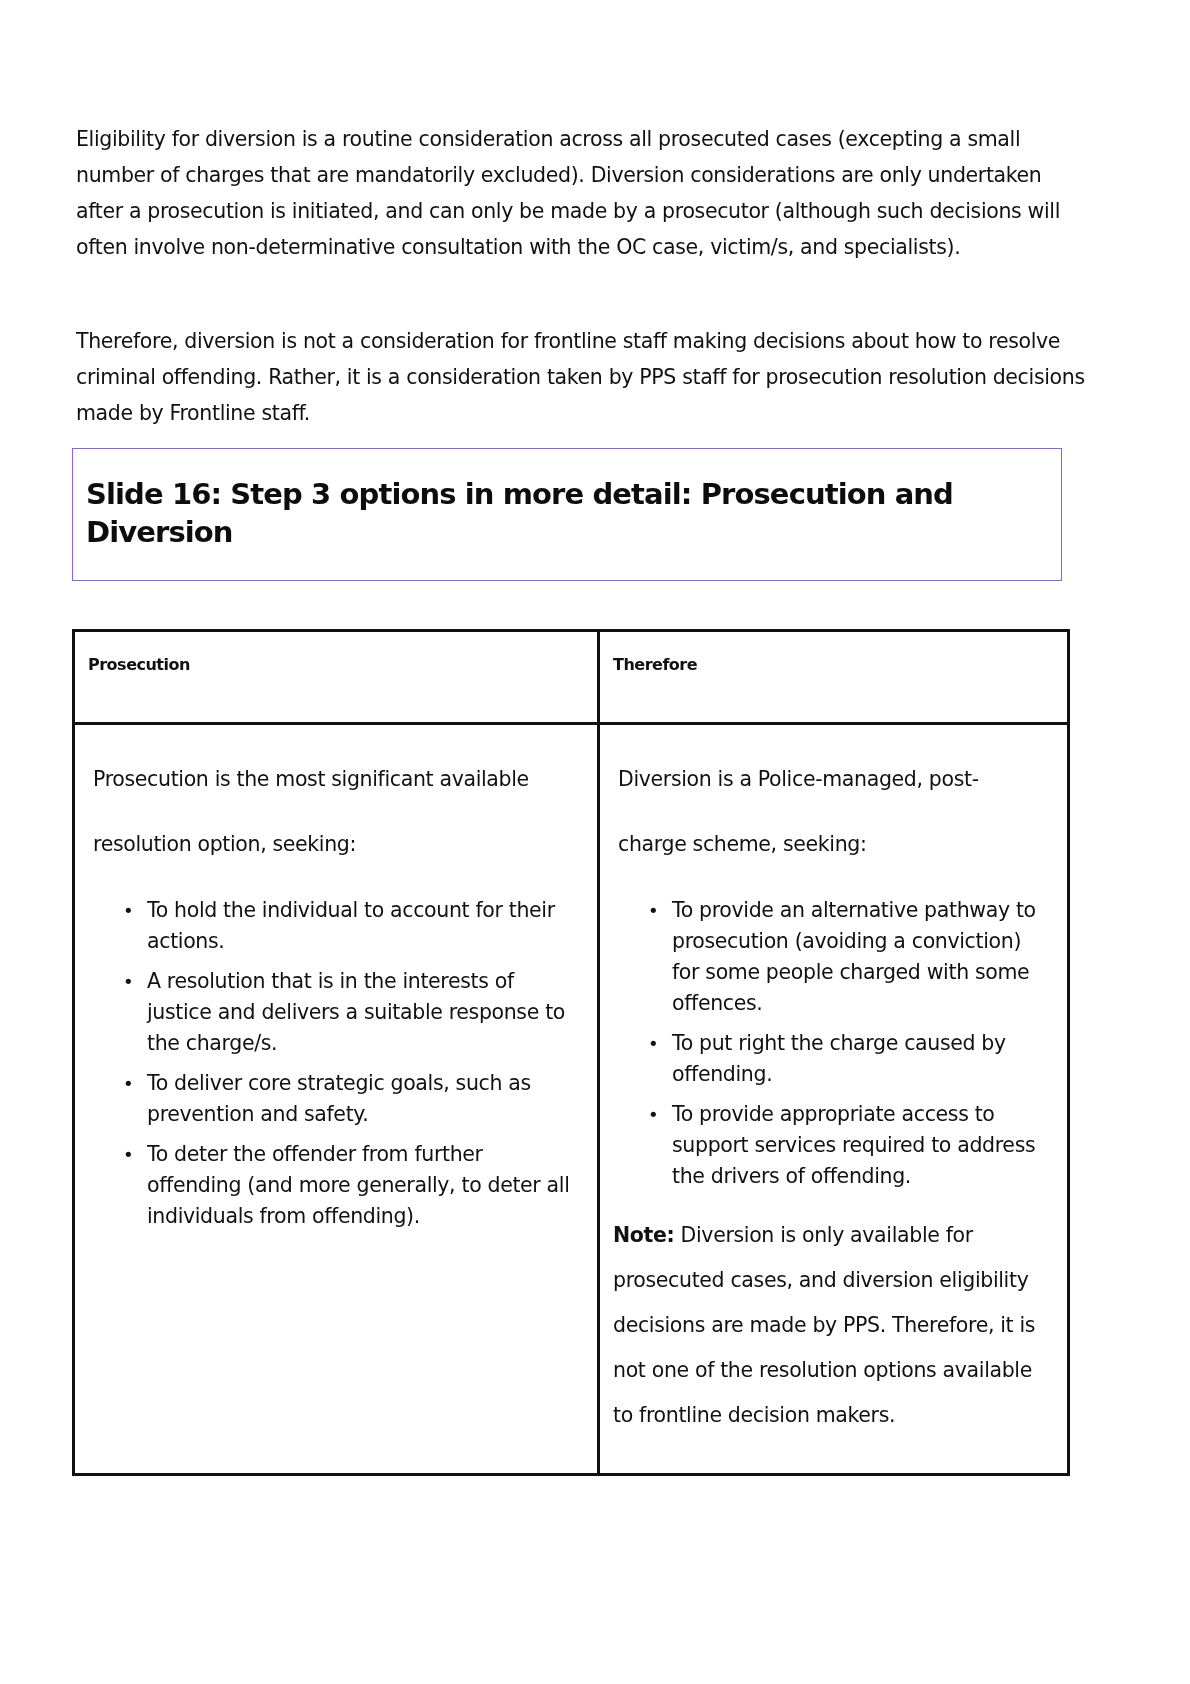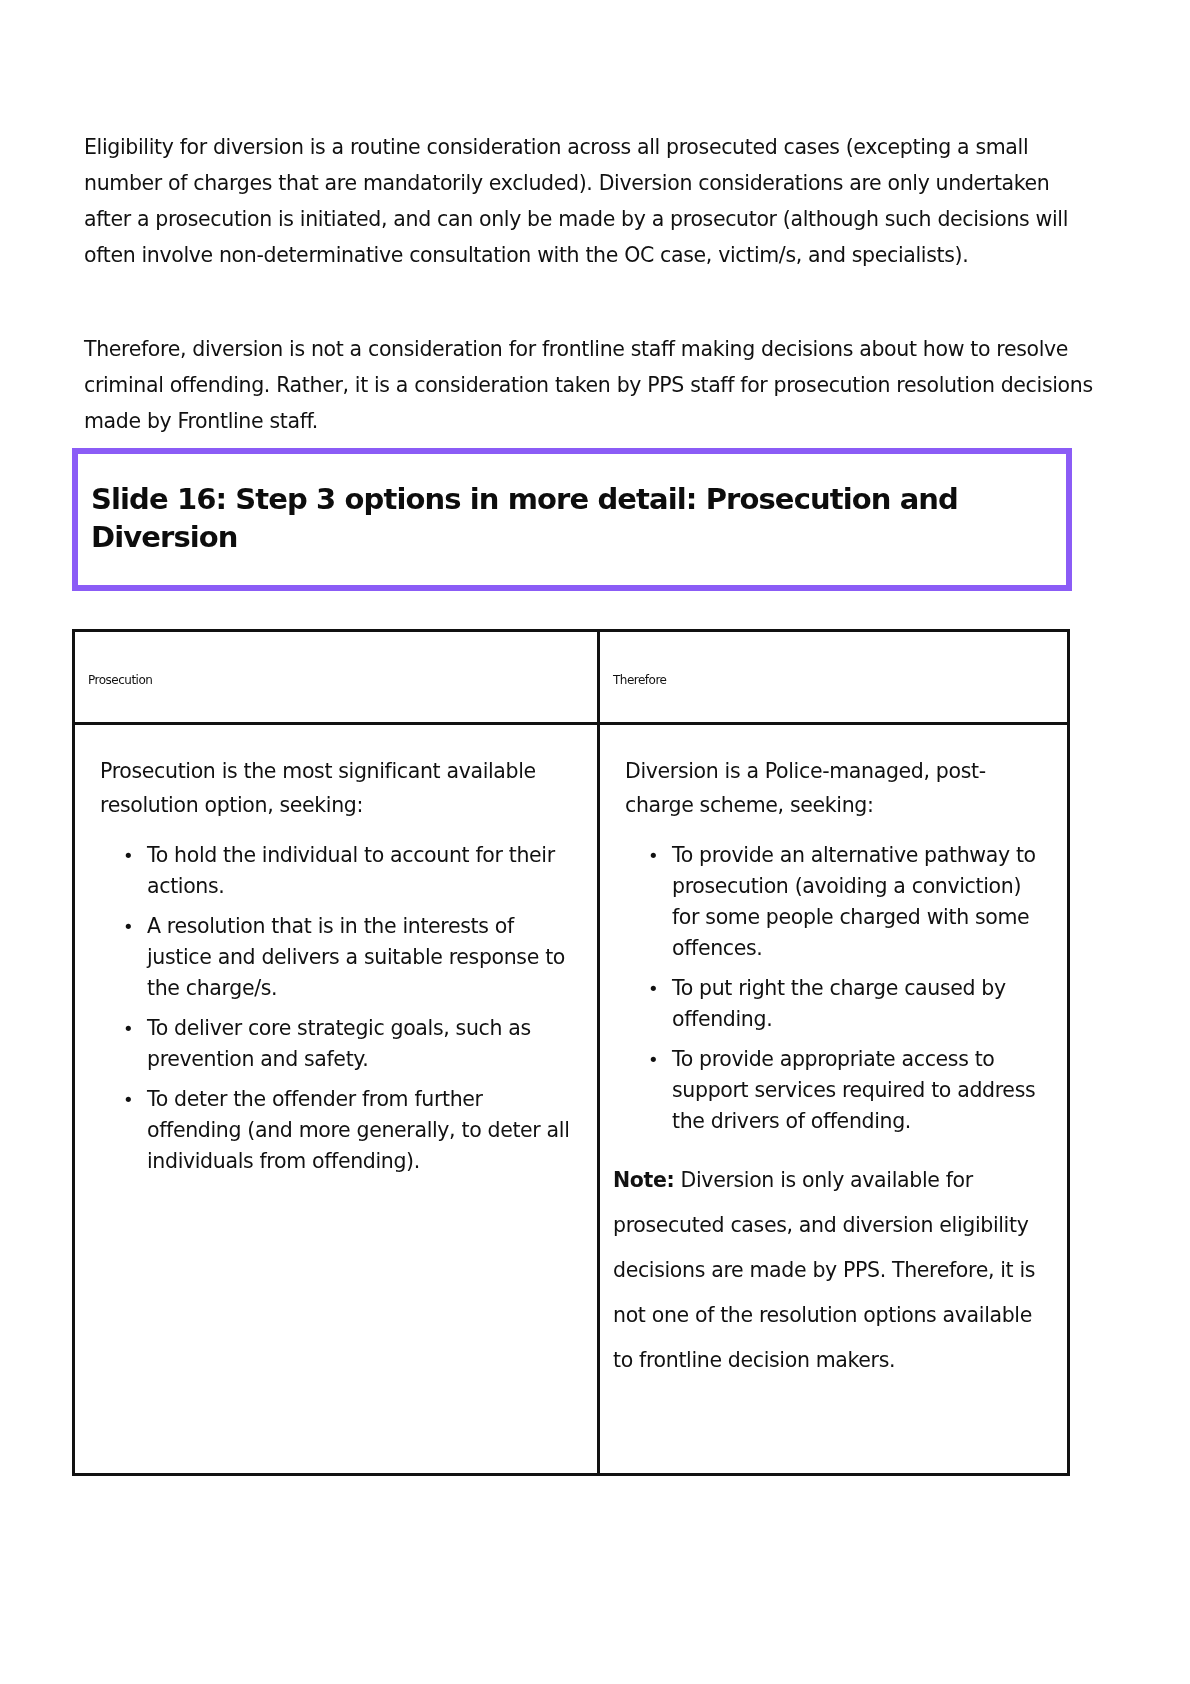--- a/index.html
+++ b/index.html
@@ -2,52 +2,52 @@
 <html><head>
 <meta charset="utf-8">
 <style>
   html, body { margin: 0; padding: 0; background: #ffffff; }
   body {
     width: 1190px; height: 1684px; position: relative; overflow: hidden;
     font-family: "DejaVu Sans", sans-serif; color: #111111;
   }
   .para {
     position: absolute; left: 68px; width: 1010px;
-    font-size: 20.5px; line-height: 36px; margin: 16px;
+    font-size: 20.5px; line-height: 36px; margin: 8px;
     letter-spacing: -0.35px;
   }
   #p1 { top: 113px; }
   #p2 { top: 315px; }
 
   .title-box {
     position: absolute; left: 72px; top: 448px; width: 988px; height: 131px;
-    border: 6px solid #8b5cf6; box-sizing: content-box;
+    border: 1px solid #8b5cf6; box-sizing: content-box;
   }
   .title-box h2 {
     position: absolute; left: 13px; top: 26px; width: 900px; margin: 0;
     font-family: "DejaVu Sans", sans-serif; font-weight: bold;
     font-size: 29px; line-height: 38px; letter-spacing: -0.9px; color: #0d0d0d;
   }
 
   table.cmp {
     position: absolute; left: 72px; top: 629px; width: 995px; height: 847px;
     border-collapse: collapse; table-layout: fixed;
   }
   table.cmp td, table.cmp th {
     border: 3px solid #111; vertical-align: top; text-align: left; padding: 0;
   }
   table.cmp col.c1 { width: 525px; }
   table.cmp col.c2 { width: 470px; }
   tr.head { height: 93px; }
   th .hlabel {
-    display: block; padding: 33px 0 0 13px;
-    font-size: 12px; font-weight: normal; letter-spacing: -0.5px; line-height: 30px;
+    display: block; padding: 18px 0 0 13px;
+    font-size: 16px; font-weight: bold; letter-spacing: -0.5px; line-height: 30px;
   }
   td .cell { padding: 17px 16px 0 13px; font-size: 20.5px; letter-spacing: -0.35px; }
-  td .intro { margin: 12px; line-height: 34px; }
+  td .intro { margin: 5px; line-height: 65px; }
   td ul { margin: 18px 0 0 0; padding-left: 59px; list-style: none; }
   td li { position: relative; line-height: 31px; margin-bottom: 9px; }
   td li .bullet {
     position: absolute; left: -24px; top: 0; font-size: 18px;
   }
   td .note { margin: 21px 0 0 0; line-height: 45px; }
   td .note b { font-weight: bold; margin-top: 14px; }
 </style>
 </head>
 <body>

